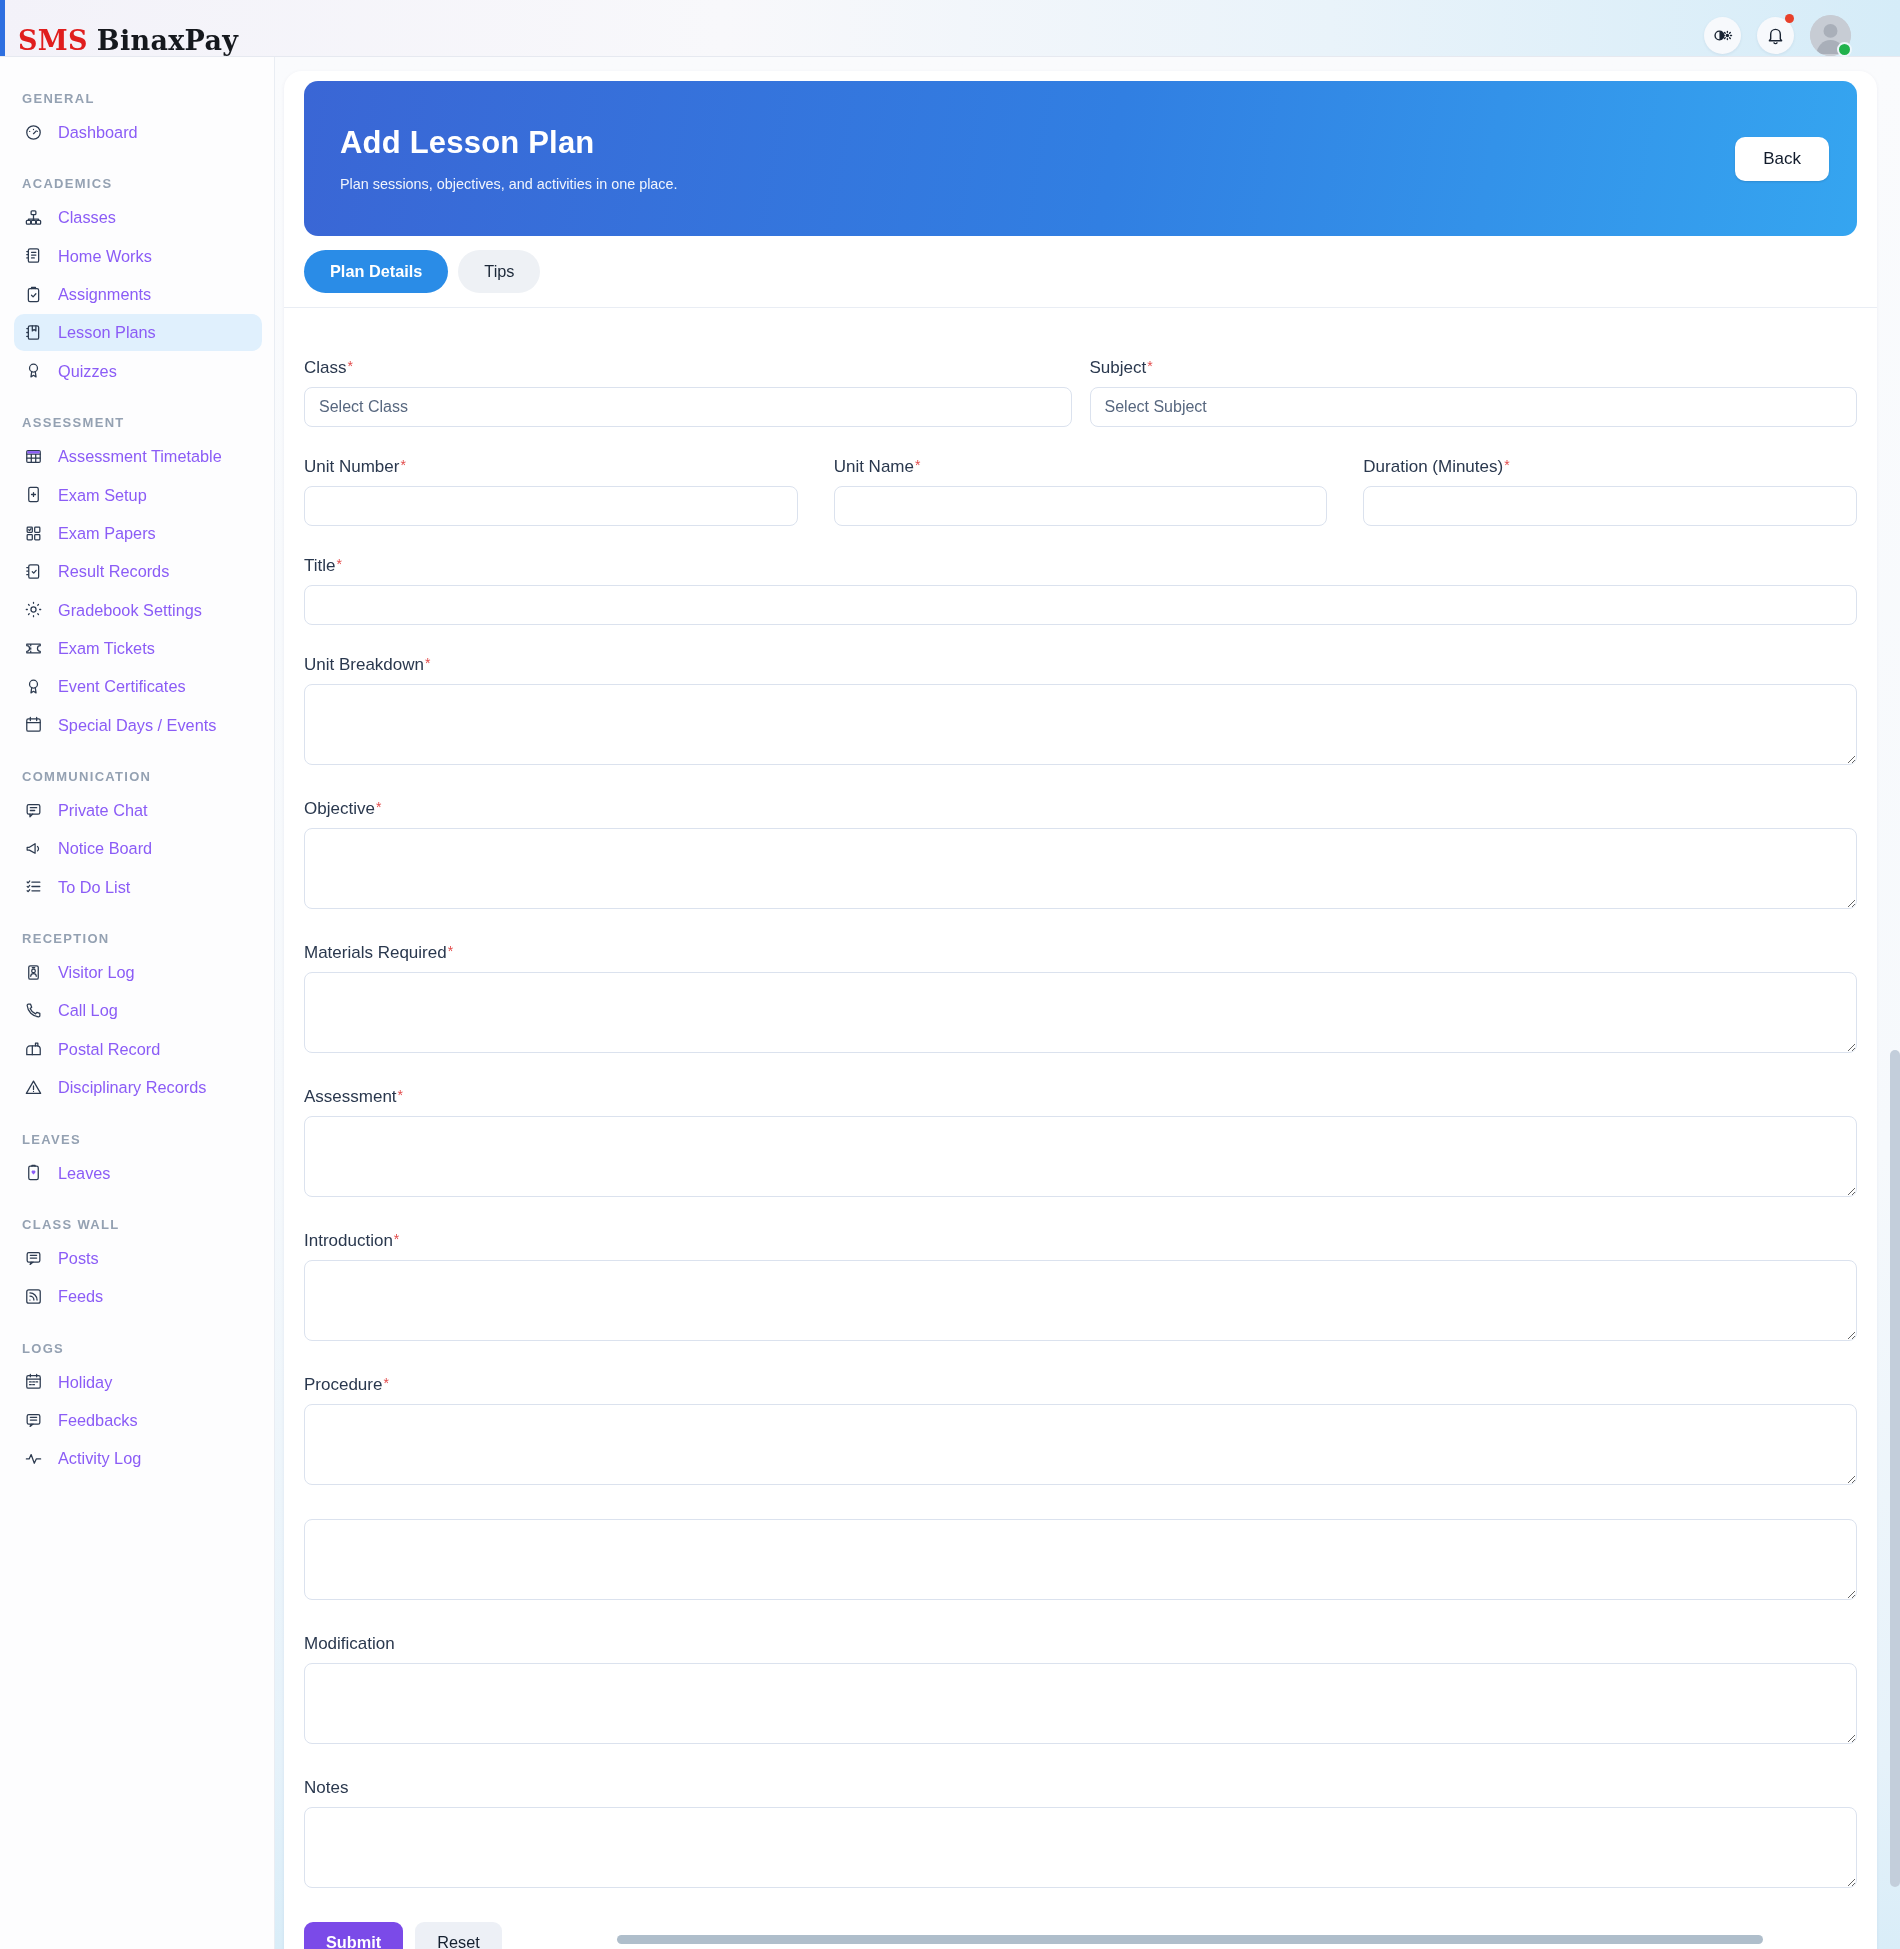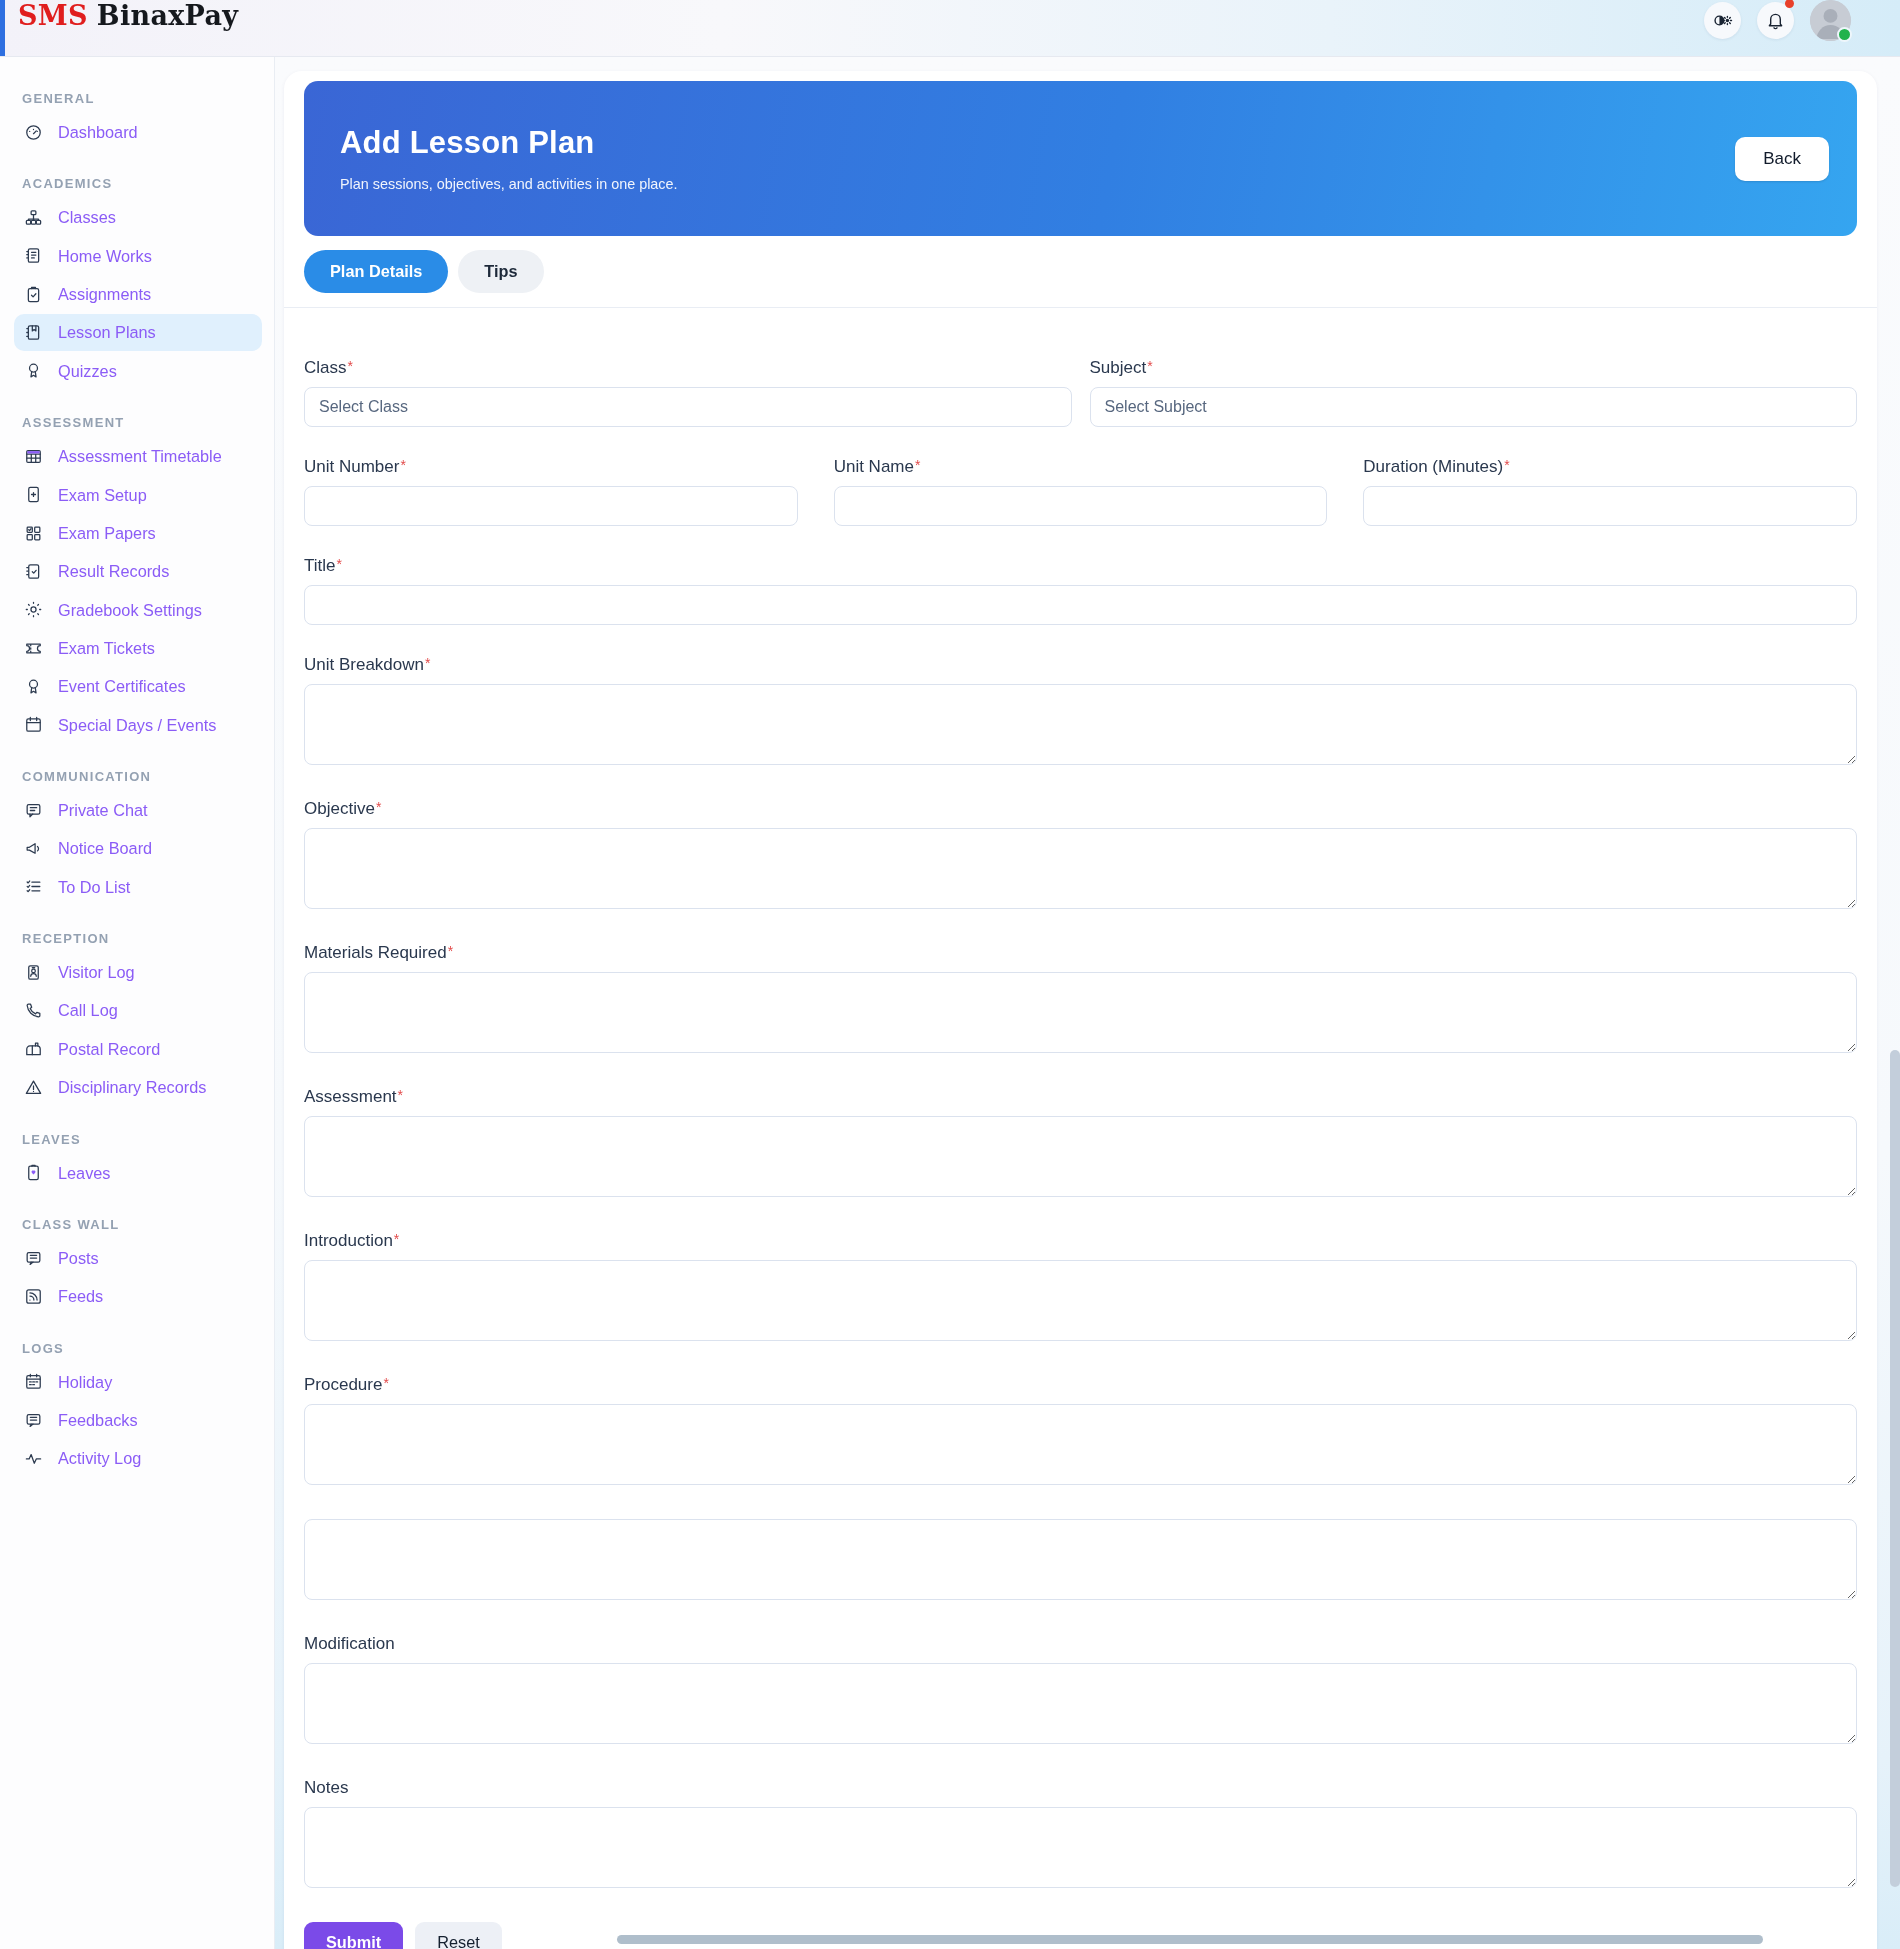--- a/index.html
+++ b/index.html
@@ -1,21 +1,21 @@
 <!DOCTYPE html>
 <html><head>
 <meta charset="utf-8">
 <style>
   html,body{margin:0;padding:0;overflow:hidden;}
   body{width:1901px;height:1949px;font-family:"Liberation Sans",sans-serif;background:#eef4f9;
        -webkit-font-smoothing:antialiased;}
   .app{display:flex;flex-direction:column;width:1901px;height:1949px;}
 
   
-  .topbar{height:56px;flex:0 0 56px;position:relative;display:flex;align-items:flex-start;
+  .topbar{height:56px;flex:0 0 56px;position:relative;display:flex;align-items:flex-end;
     background:linear-gradient(90deg,#f3f2f9 0%,#f8f8fb 38%,#e9f3fa 70%,#d5ecf8 100%);
     border-bottom:1px solid #e6e9f0;z-index:5;}
   .topbar-accent{position:absolute;left:0;top:0;width:5px;height:56px;background:#2e6fe0;}
   .logo{margin-left:18px;font-family:"DejaVu Serif","Liberation Serif",serif;font-weight:bold;
     font-size:27px;letter-spacing:0.3px;display:flex;align-items:baseline;}
   .logo .sms{color:#e01e1e;}
   .logo .brand{color:#15181d;margin-left:9px;}
   .top-actions{margin-left:auto;margin-right:50px;display:flex;align-items:center;gap:16px;}
   .icon-btn{width:37px;height:37px;border-radius:50%;background:#f7f9fc;display:flex;align-items:center;
     justify-content:center;position:relative;box-shadow:0 1px 3px rgba(25,45,85,.08);cursor:pointer;color:#1a2433;}
@@ -50,21 +50,21 @@
     background:linear-gradient(100deg,#3a66d5 0%,#317fe2 52%,#35a5f0 100%);}
   .banner-title{font-size:31px;font-weight:bold;letter-spacing:0.2px;}
   .banner-sub{margin-top:15px;font-size:14.4px;color:rgba(255,255,255,.93);}
   .back-btn{position:absolute;right:28px;top:50%;transform:translateY(-50%);background:#fff;
     color:#111b2b;border:none;border-radius:10px;padding:12px 28px;font-size:17px;cursor:pointer;
     font-family:inherit;box-shadow:0 1px 2px rgba(10,30,60,.15);}
 
   .tabs{display:flex;gap:10px;margin-top:14px;}
   .tab{border-radius:989px;padding:12px 26px;font-size:16.3px;cursor:pointer;border:none;font-family:inherit;}
   .tab.active{background:#2a8ce7;color:#ffffff;font-weight:bold;}
-  .tab.inactive{background:#eef1f5;color:#1d2939;font-weight:bold;}
+  .tab.inactive{background:#eef1f5;color:#1d2939;}
   .divider{height:1px;background:#e9edf4;margin:14px -20px 0;}
 
   
   .form{margin-top:50px;}
   .form-row{display:grid;margin-bottom:30px;}
   .form-row.cols-1{grid-template-columns:1fr;}
   .form-row.cols-2{grid-template-columns:1fr 1fr;gap:18px;}
   .form-row.cols-3{grid-template-columns:1fr 1fr 1fr;gap:36px;}
   .field label{display:block;font-size:17px;color:#2a384e;margin-bottom:9px;}
   .req{color:#e24a4a;font-size:14px;vertical-align:top;margin-left:1px;}

